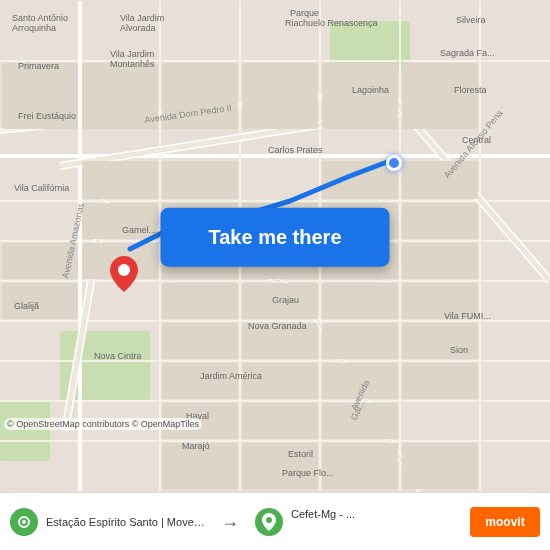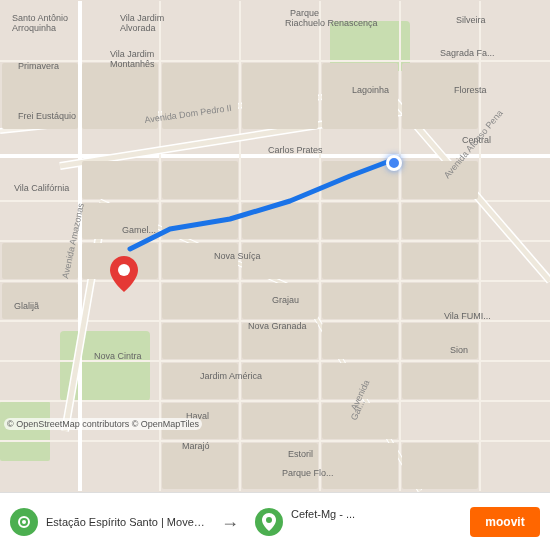--- a/index.html
+++ b/index.html
@@ -340,20 +340,21 @@
     <svg id="route-line" viewBox="0 0 550 490" xmlns="http://www.w3.org/2000/svg">
     </svg>
 
     <div id="blue-dot"></div>
 
     <svg id="map-pin" viewBox="0 0 28 36" xmlns="http://www.w3.org/2000/svg">
       <path d="M14 0 C6.27 0 0 6.27 0 14 C0 24.5 14 36 14 36 C14 36 28 24.5 28 14 C28 6.27 21.73 0 14 0Z" fill="#e53935"></path>
       <circle cx="14" cy="14" r="6" fill="white"></circle>
     </svg>
 
+    <button id="take-me-there-btn">Take me there</button>
 
     <div id="attribution">
       <span>© OpenStreetMap contributors © OpenMapTiles</span>
     </div>
 
   </div>
 
   <div id="bottom-bar">
 
     <div id="origin-section">

